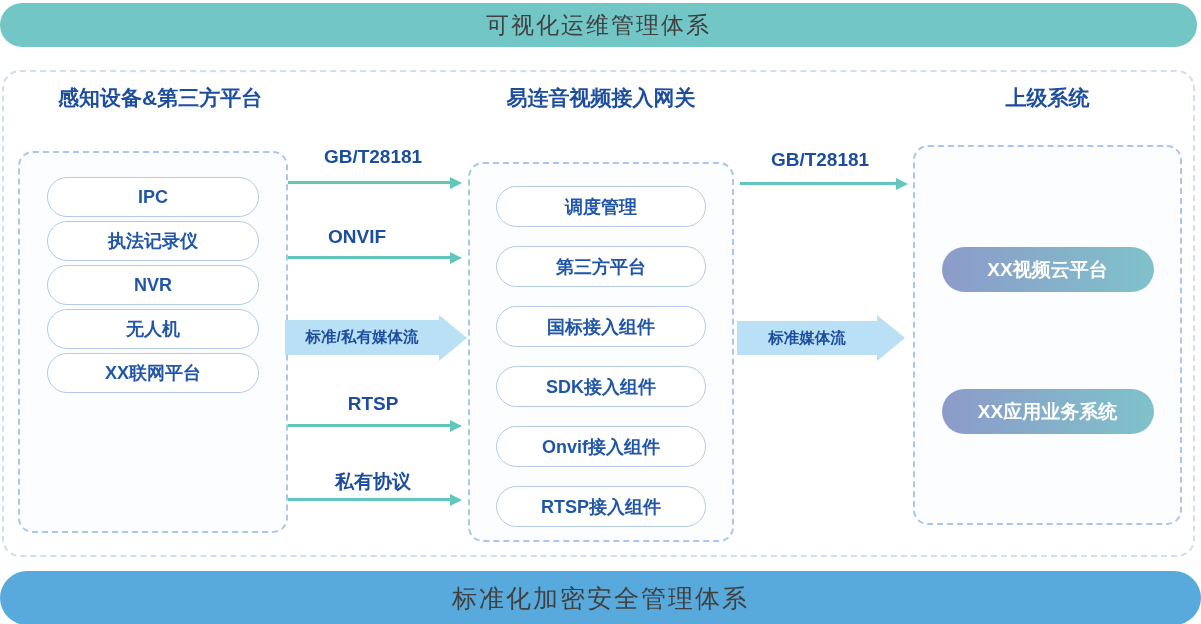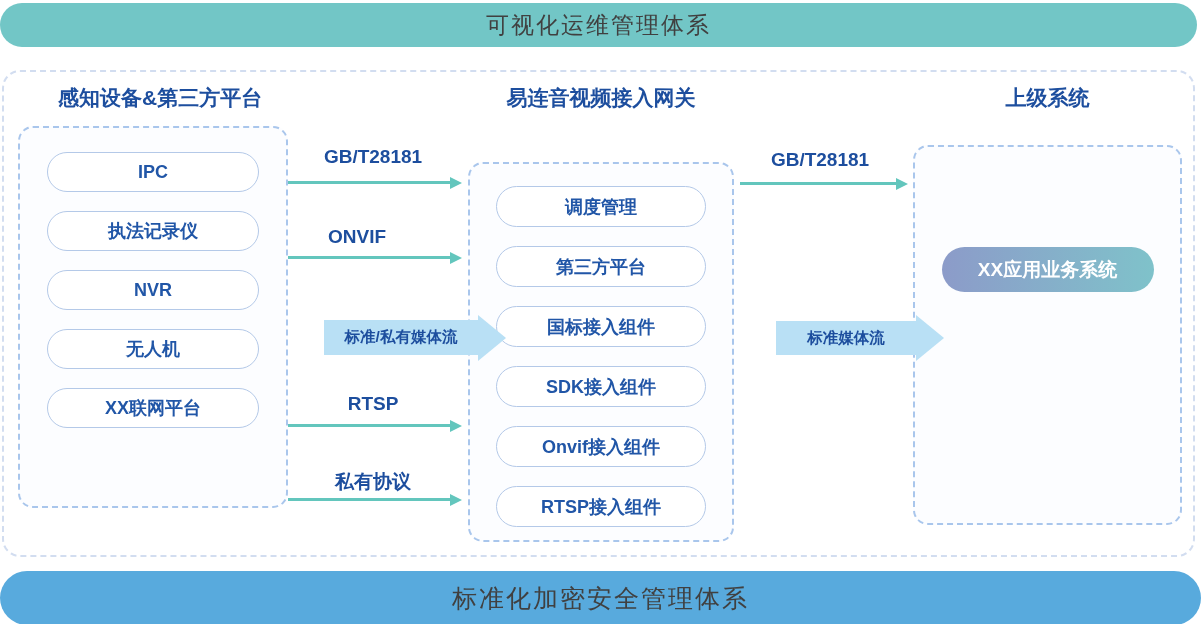--- a/index.html
+++ b/index.html
@@ -38,21 +38,21 @@
   }
   #title-devices { left: 33px; margin-left: 25px; }
   #title-gateway { left: 468px; width: 266px; text-align: center; }
   #title-upper   { left: 913px; width: 269px; text-align: center; }
 
   .group-box {
     position: absolute;
     border: 2px dashed #a9c6ec; border-radius: 15px; background: #fcfdff;
     display: flex; flex-direction: column; align-items: center;
   }
-  #box-devices { left: 18px;  top: 126px; width: 270px; height: 382px; padding-top: 24px; gap: 19px; }
+  #box-devices { left: 18px;  top: 151px; width: 270px; height: 382px; padding-top: 24px; gap: 4px; }
   #box-gateway { left: 468px; top: 162px; width: 266px; height: 380px; padding-top: 22px; gap: 19px; }
   #box-upper   { left: 913px; top: 145px; width: 269px; height: 380px; padding-top: 100px; gap: 97px; }
 
   .pill {
     width: 212px; height: 40px; flex: none;
     border: 1.5px solid #b4c9e8; border-radius: 21px; background: #ffffff;
     color: var(--pill-text, #2156a7); font-size: 18px; font-weight: 600;
     display: flex; align-items: center; justify-content: center;
   }
   #box-gateway .pill { width: 210px; height: 41px; }
@@ -78,21 +78,21 @@
     content: ""; position: absolute; left: 100%; top: 50%;
     transform: translateY(-50%);
     border-left: 12px solid var(--arrow, #63c6bd);
     border-top: 6px solid transparent; border-bottom: 6px solid transparent;
   }
 
   .block-arrow {
     position: absolute;
     background: var(--block-arrow-bg, #b9e0f5);
     color: var(--heading, #1d4e9e); font-size: 15.5px; font-weight: 700;
-    display: flex; align-items: center; justify-content: center; margin-left: 39px;
+    display: flex; align-items: center; justify-content: center;
   }
   .block-arrow::after {
     content: ""; position: absolute; left: 100%; top: 50%;
     transform: translateY(-50%);
     border-left: 28px solid var(--block-arrow-bg, #b9e0f5);
     border-top: 23px solid transparent; border-bottom: 23px solid transparent;
   }
 
   
   #lbl-l-gbt   { left: 288px; top: 146px; width: 170px; }
@@ -132,20 +132,21 @@
 <div id="box-gateway" class="group-box">
   <div class="pill">调度管理</div>
   <div class="pill">第三方平台</div>
   <div class="pill">国标接入组件</div>
   <div class="pill">SDK接入组件</div>
   <div class="pill">Onvif接入组件</div>
   <div class="pill">RTSP接入组件</div>
 </div>
 
 <div id="box-upper" class="group-box">
+  <div class="gpill">XX视频云平台</div>
   <div class="gpill">XX应用业务系统</div>
 </div>
 
 <div id="lbl-l-gbt" class="flow-label">GB/T28181</div>
 <div id="arr-l-gbt" class="arrow-line"></div>
 
 <div id="lbl-l-onvif" class="flow-label">ONVIF</div>
 <div id="arr-l-onvif" class="arrow-line"></div>
 
 <div id="blk-l-media" class="block-arrow">标准/私有媒体流</div>

